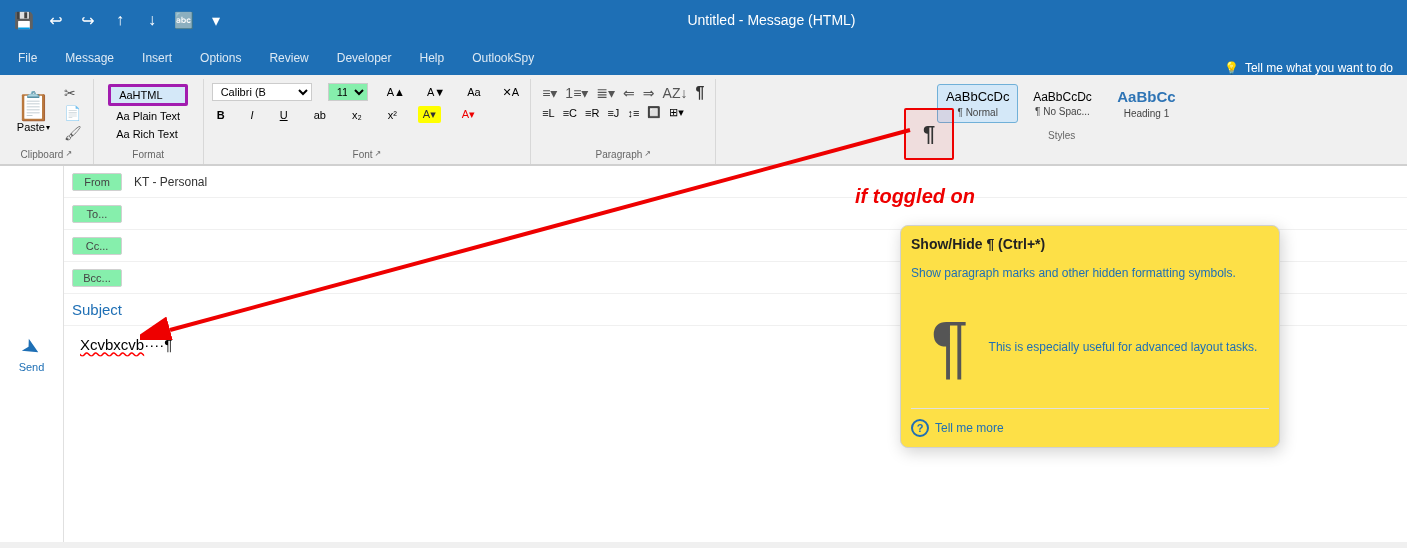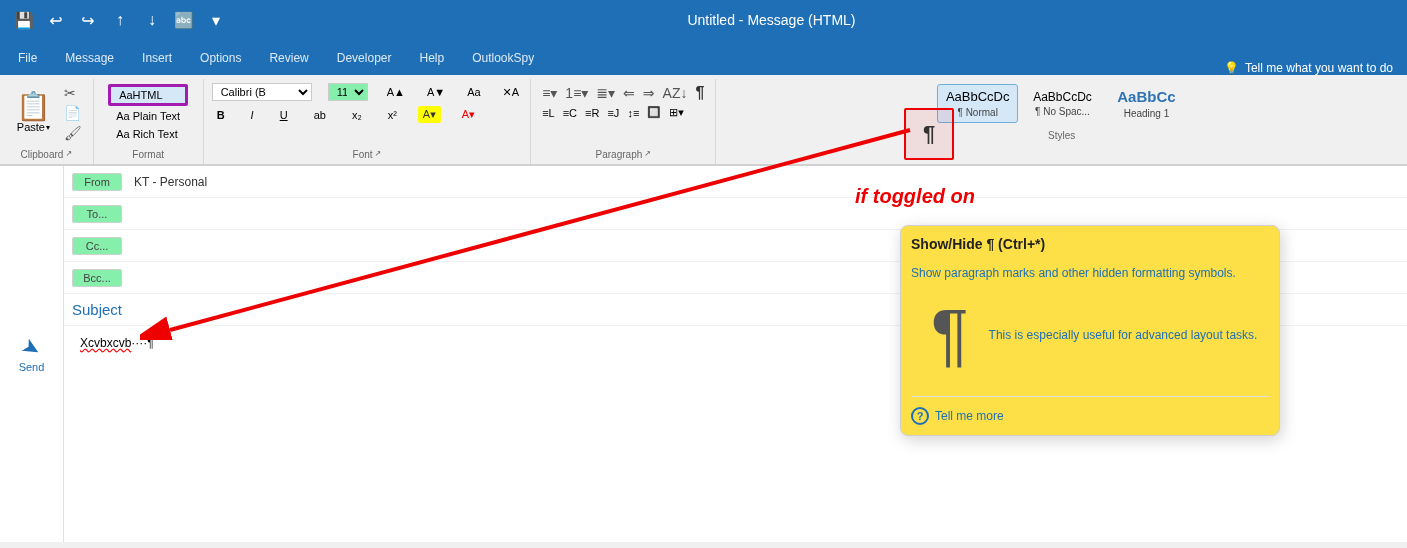--- a/index.html
+++ b/index.html
@@ -214,21 +214,21 @@
       left: 900px;
       width: 380px;
       background: #fde047;
       border: 1px solid #d0d0d0;
       box-shadow: 2px 4px 16px rgba(0,0,0,0.18);
       border-radius: 8px;
       padding: 10px;
       z-index: 100;
     }
     .tooltip-title { font-size: 14px; font-weight: 600; color: #222; margin-bottom: 12px; }
-    .tooltip-desc { font-size: 12px; color: #1e6fb5; line-height: 1.5; margin-bottom: 2px; }
+    .tooltip-desc { font-size: 12px; color: #1e6fb5; line-height: 1.5; margin-bottom: 14px; }
     .tooltip-icon-area { display: flex; align-items: center; padding: 16px 0; }
     .pilcrow-large { font-size: 70px; color: #555; line-height: 1; padding: 0 20px; }
     .tooltip-desc2 { font-size: 12px; color: #1e6fb5; line-height: 1.5; }
     .tooltip-footer { border-top: 1px solid #e0e0e0; padding-top: 10px; margin-top: 10px; display: flex; align-items: center; gap: 6px; cursor: pointer; }
     .help-circle { width: 18px; height: 18px; border: 2px solid #1e6fb5; border-radius: 50%; display: flex; align-items: center; justify-content: center; font-size: 11px; color: #1e6fb5; font-weight: bold; }
     .tell-more { font-size: 12px; color: #1e6fb5; }
     .field-row { display: flex; align-items: center; border-bottom: 1px solid #f0f0f0; min-height: 32px; }
     .field-row:last-child { border-bottom: none; }
     .field-label-btn {
       background: #86efac;
@@ -452,17 +452,17 @@
       <input class="field-input" type="text" style="">
     </div>
     <div class="field-row">
       <div class="field-label-btn">Bcc...</div>
       <input class="field-input" type="text" style="">
     </div>
     <div class="field-row">
       <div class="subject-label">Subject</div>
       <input class="field-input" type="text" style="">
     </div>
-    <div style="padding:10px 16px; font-size:12px;">
+    <div style="padding:10px 16px; font-size:15px;">
       <span style="text-decoration: underline wavy red; text-decoration-color:red;">Xcvbxcvb</span><span>····¶</span>
     </div>
   </div>
 </div>
 
 </body></html>

